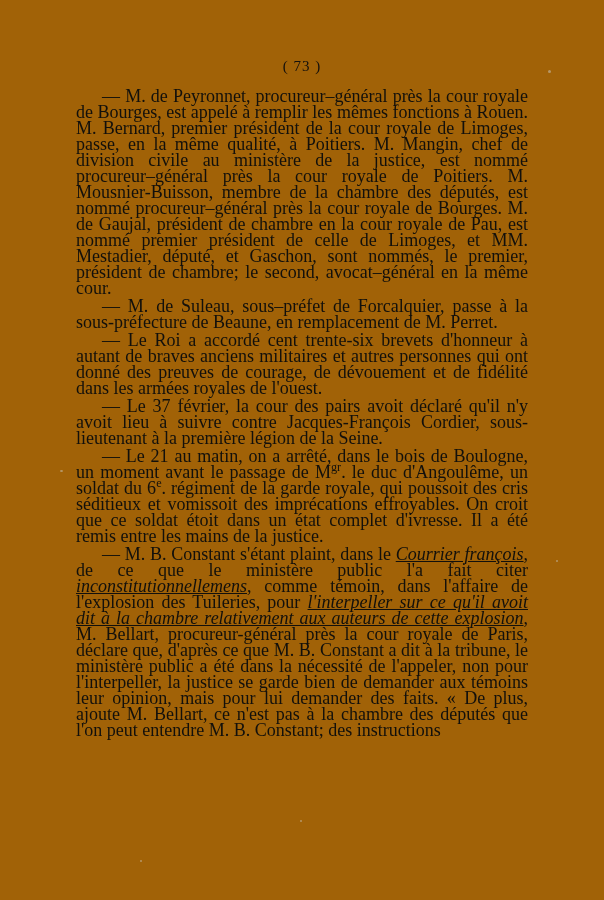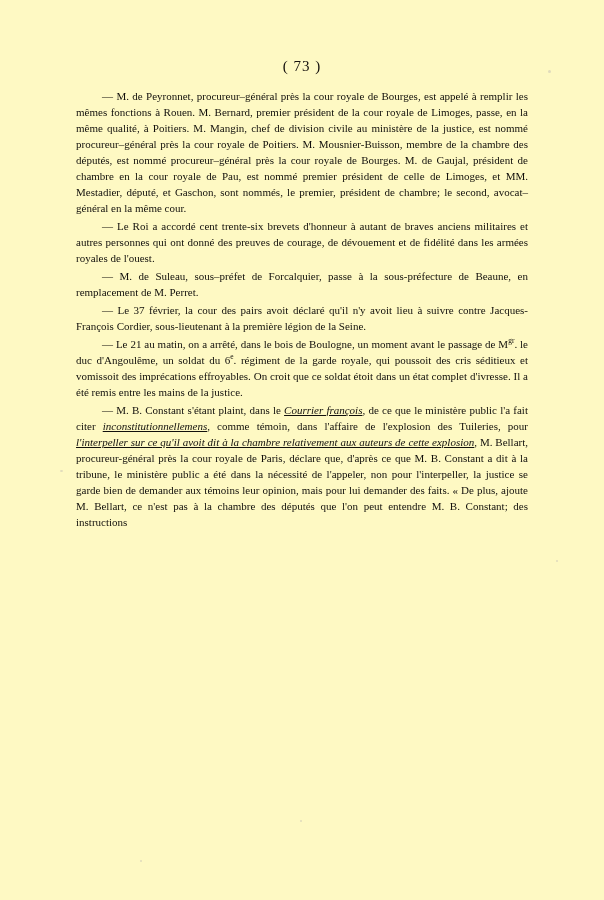--- a/index.html
+++ b/index.html
@@ -12,40 +12,40 @@
     height: 900px;
     position: relative;
     overflow: hidden;
     font-family: "Liberation Serif", serif;
   }
   .page {
     position: absolute;
     left: 0; top: 0;
     width: 604px;
     height: 900px;
-    background: #fef9c3;
+    background: #a16207;
   }
   .page-number {
     position: absolute;
     top: 58px;
     left: 0;
     width: 604px;
     text-align: center;
     font-size: 15px;
     letter-spacing: 1px;
     color: #15110d;
     font-family: "Liberation Serif", serif;
   }
   .text-col {
     position: absolute;
     left: 76px;
     top: 88px;
     width: 452px;
     color: #12100c;
-    font-size: 11px;
+    font-size: 18px;
     line-height: 16.0px;
     text-align: justify;
     text-justify: inter-word;
   }
   .para {
     margin: 0 0 0 0;
     text-indent: 26px;
     text-align: justify;
   }
   .para + .para {
@@ -81,25 +81,25 @@
 
   <div class="page-number">( 73 )</div>
 
   <div class="text-col">
 
     <p class="para">
       <span>— M. de Peyronnet, procureur–général près la cour royale de Bourges, est appelé à remplir les mêmes fonctions à Rouen. M. Bernard, premier président de la cour royale de Limoges, passe, en la même qualité, à Poitiers. M. Mangin, chef de division civile au ministère de la justice, est nommé procureur–général près la cour royale de Poitiers. M. Mousnier-Buisson, membre de la chambre des députés, est nommé procureur–général près la cour royale de Bourges. M. de Gaujal, président de chambre en la cour royale de Pau, est nommé premier président de celle de Limoges, et MM. Mestadier, député, et Gaschon, sont nommés, le premier, président de chambre; le second, avocat–général en la même cour.</span>
     </p>
 
     <p class="para">
-      <span>— Le Roi a accordé cent trente-six brevets d'honneur à autant de braves anciens militaires et autres personnes qui ont donné des preuves de courage, de dévouement et de fidélité dans les armées royales de l'ouest.</span>
+      <span>— M. de Suleau, sous–préfet de Forcalquier, passe à la sous-préfecture de Beaune, en remplacement de M. Perret.</span>
     </p>
 
     <p class="para">
-      <span>— M. de Suleau, sous–préfet de Forcalquier, passe à la sous-préfecture de Beaune, en remplacement de M. Perret.</span>
+      <span>— Le Roi a accordé cent trente-six brevets d'honneur à autant de braves anciens militaires et autres personnes qui ont donné des preuves de courage, de dévouement et de fidélité dans les armées royales de l'ouest.</span>
     </p>
 
     <p class="para">
       <span>— Le 37 février, la cour des pairs avoit déclaré qu'il n'y avoit lieu à suivre contre Jacques-François Cordier, sous-lieutenant à la première légion de la Seine.</span>
     </p>
 
     <p class="para">
       <span>— Le 21 au matin, on a arrêté, dans le bois de Boulogne, un moment avant le passage de M</span><span class="sup">gr</span><span>. le duc d'Angoulême, un soldat du 6</span><span class="sup">e</span><span>. régiment de la garde royale, qui poussoit des cris séditieux et vomissoit des imprécations effroyables. On croit que ce soldat étoit dans un état complet d'ivresse. Il a été remis entre les mains de la justice.</span>
     </p>
 

